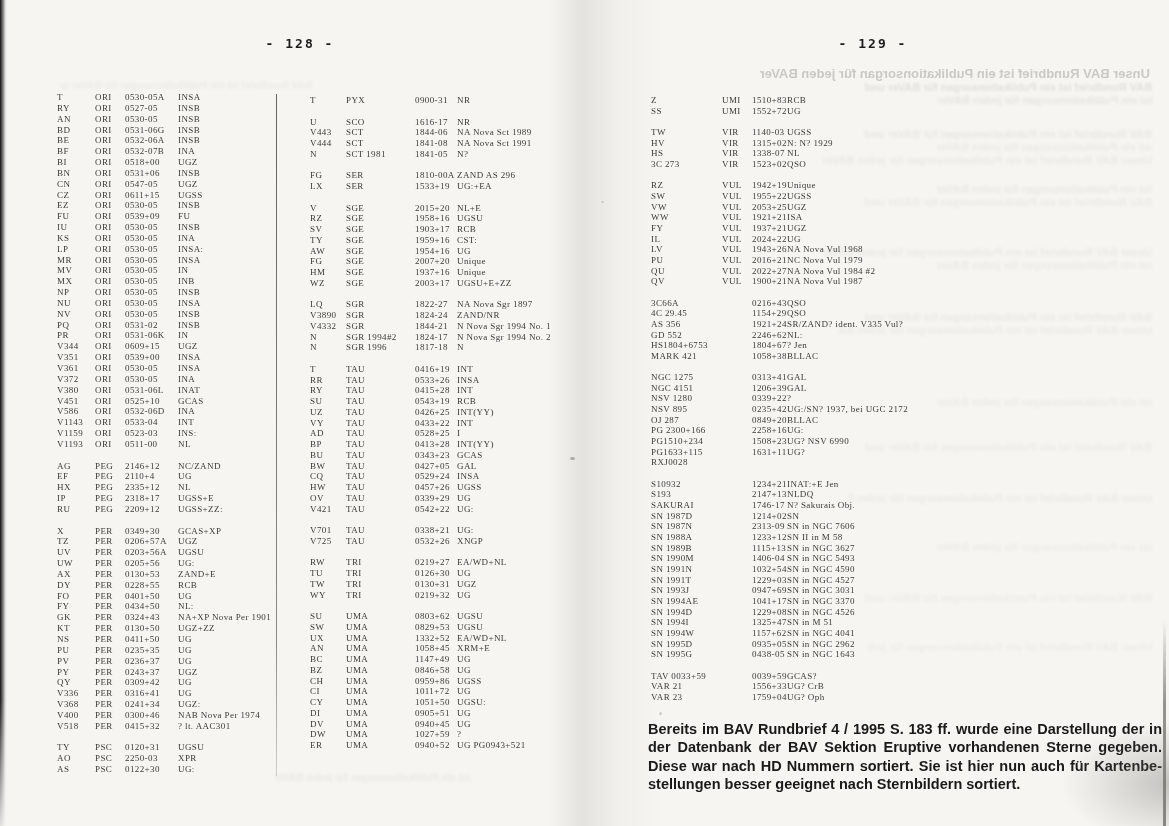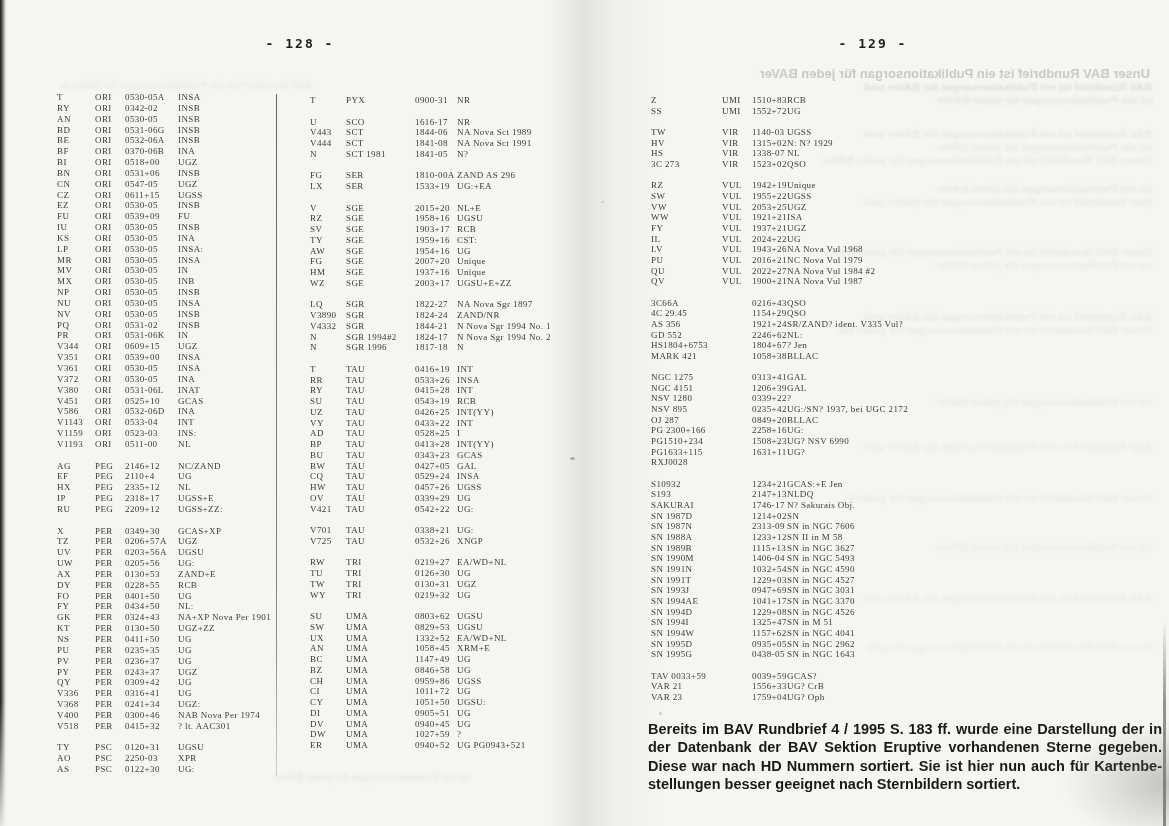--- a/index.html
+++ b/index.html
@@ -91,21 +91,21 @@
   <div class="tbl" id="tableL1">
       <div class="trow" style="top: 0px;">
         <span class="c-name">T</span>
         <span class="c-const">ORI</span>
         <span class="c-coord">0530-05A</span>
         <span class="c-type">INSA</span>
       </div>
       <div class="trow" style="top: 10.84px;">
         <span class="c-name">RY</span>
         <span class="c-const">ORI</span>
-        <span class="c-coord">0342-02</span>
+        <span class="c-coord">0527-05</span>
         <span class="c-type">INSB</span>
       </div>
       <div class="trow" style="top: 21.68px;">
         <span class="c-name">AN</span>
         <span class="c-const">ORI</span>
         <span class="c-coord">0530-05</span>
         <span class="c-type">INSB</span>
       </div>
       <div class="trow" style="top: 32.52px;">
         <span class="c-name">BD</span>
@@ -115,21 +115,21 @@
       </div>
       <div class="trow" style="top: 43.36px;">
         <span class="c-name">BE</span>
         <span class="c-const">ORI</span>
         <span class="c-coord">0532-06A</span>
         <span class="c-type">INSB</span>
       </div>
       <div class="trow" style="top: 54.2px;">
         <span class="c-name">BF</span>
         <span class="c-const">ORI</span>
-        <span class="c-coord">0370-06B</span>
+        <span class="c-coord">0532-07B</span>
         <span class="c-type">INA</span>
       </div>
       <div class="trow" style="top: 65.04px;">
         <span class="c-name">BI</span>
         <span class="c-const">ORI</span>
         <span class="c-coord">0518+00</span>
         <span class="c-type">UGZ</span>
       </div>
       <div class="trow" style="top: 75.88px;">
         <span class="c-name">BN</span>
@@ -936,21 +936,21 @@
         <span class="c-name">PG1633+115</span>
         <span class="c-coord">1631+11</span>
         <span class="c-type">UG?</span>
       </div>
       <div class="trow" style="top: 362.44px;">
         <span class="c-name">RXJ0028</span>
       </div>
       <div class="trow" style="top: 383.76px;">
         <span class="c-name">S10932</span>
         <span class="c-coord">1234+21</span>
-        <span class="c-type">GCAS:+E Jen</span>
+        <span class="c-type">INAT:+E Jen</span>
       </div>
       <div class="trow" style="top: 394.42px;">
         <span class="c-name">S193</span>
         <span class="c-coord">2147+13</span>
         <span class="c-type">NLDQ</span>
       </div>
       <div class="trow" style="top: 405.08px;">
         <span class="c-name">SAKURAI</span>
         <span class="c-coord">1746-17</span>
         <span class="c-type">N? Sakurais Obj.</span>

